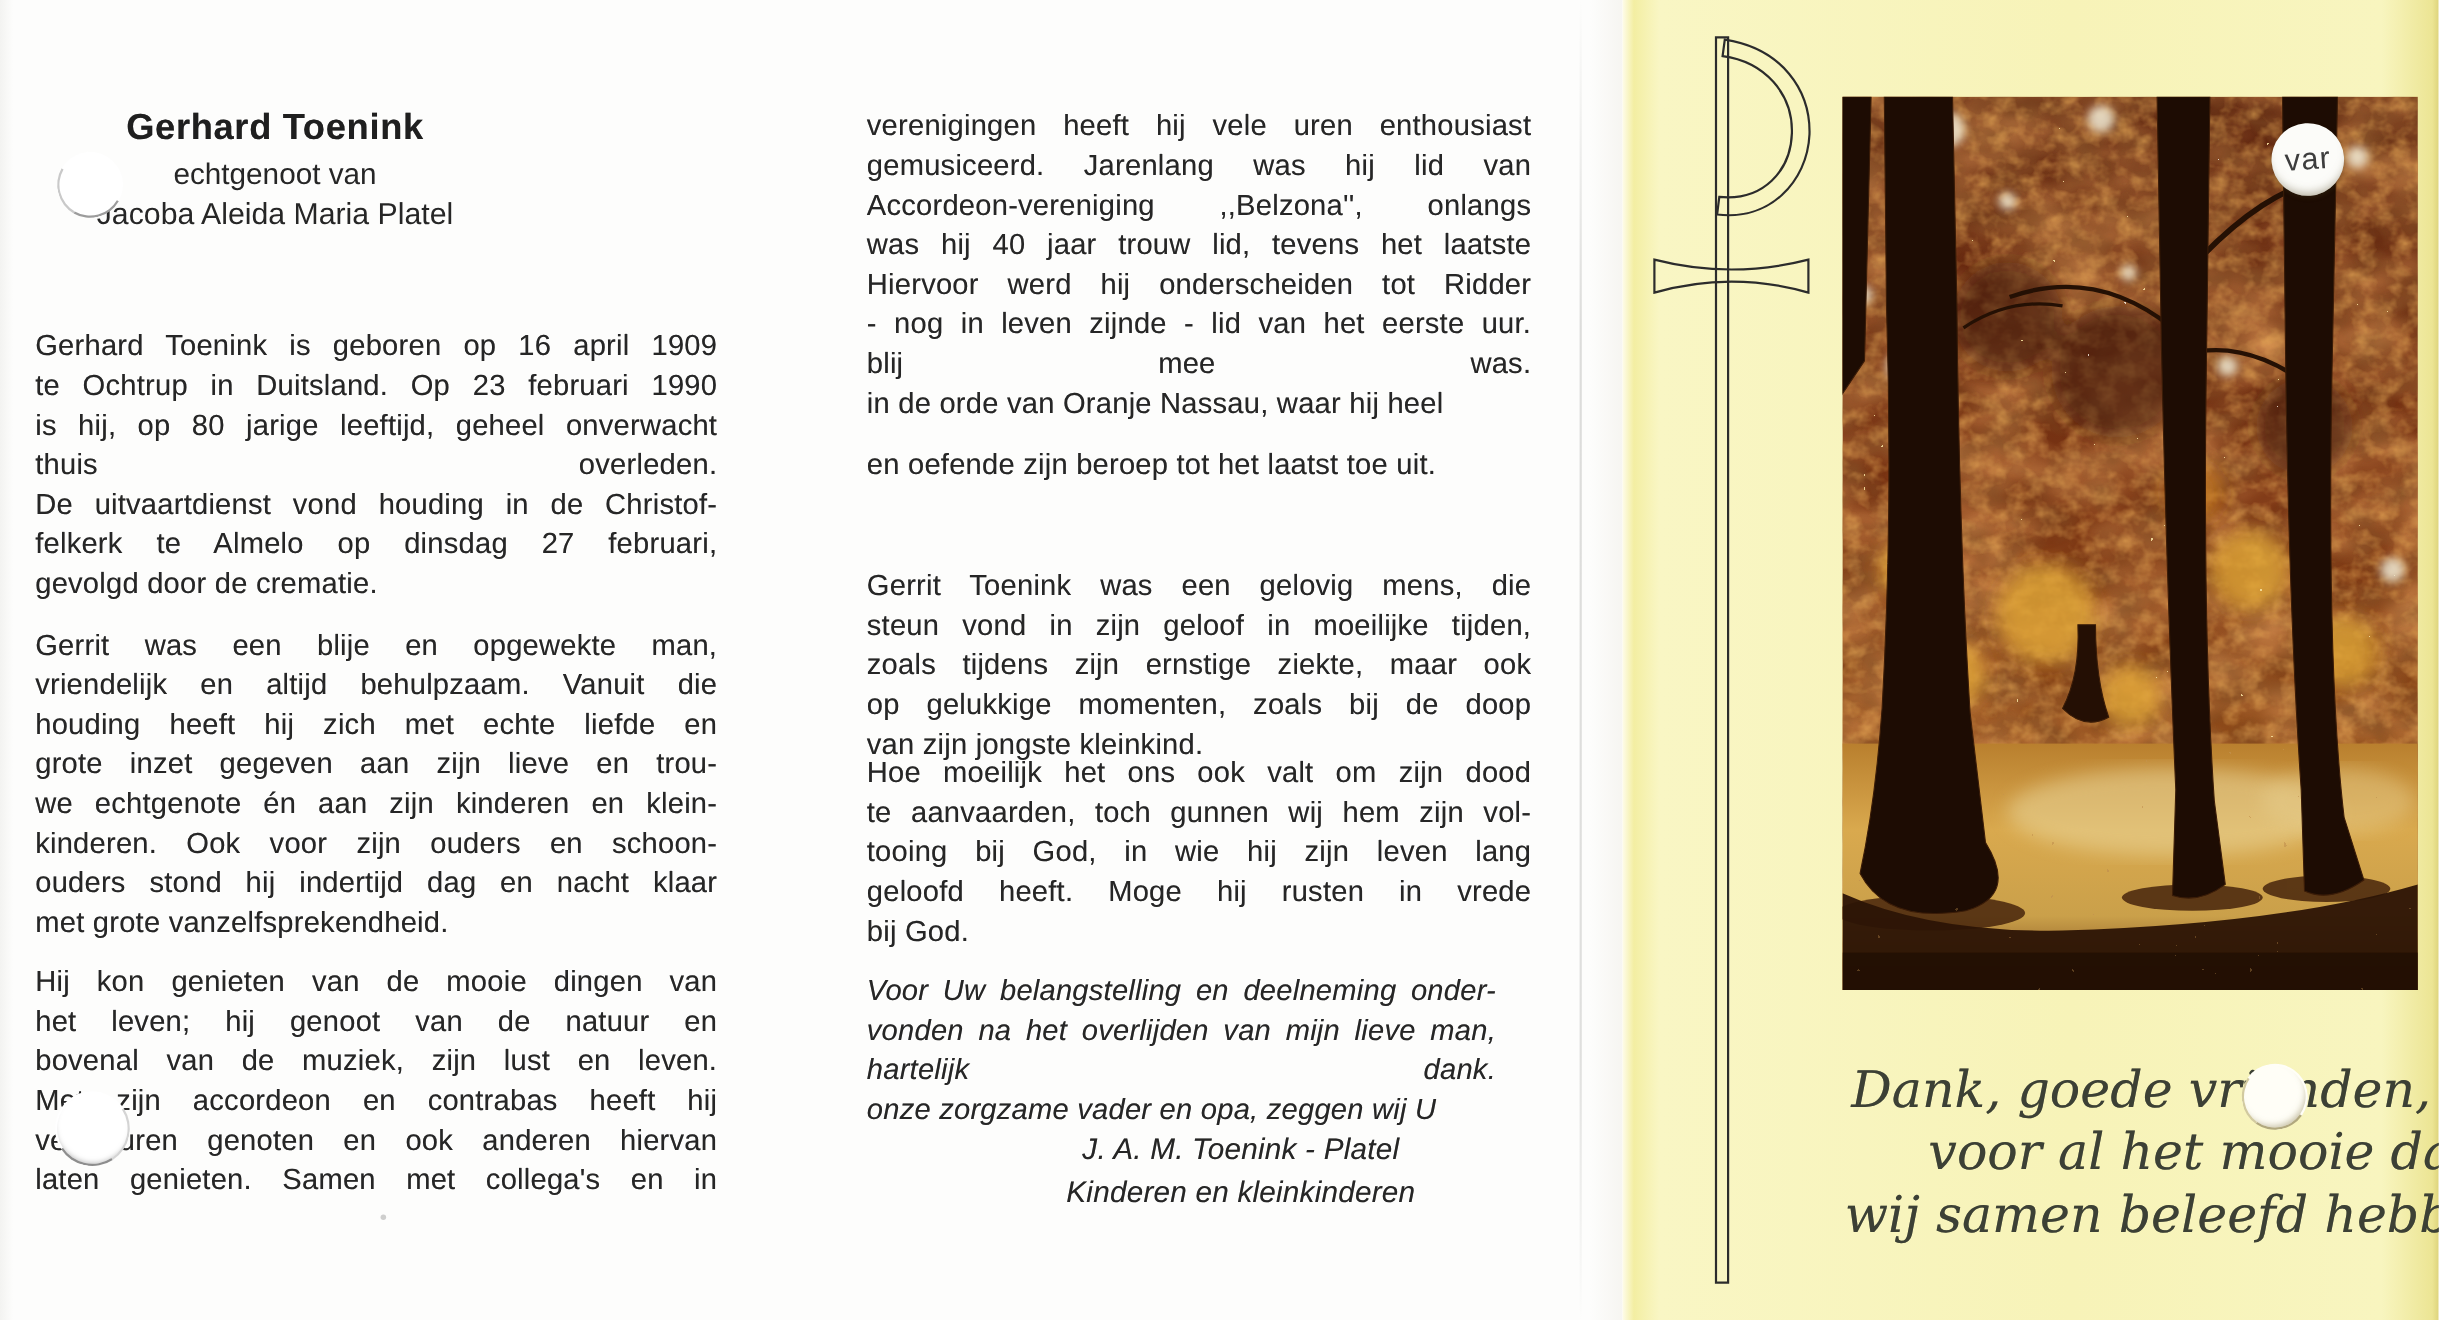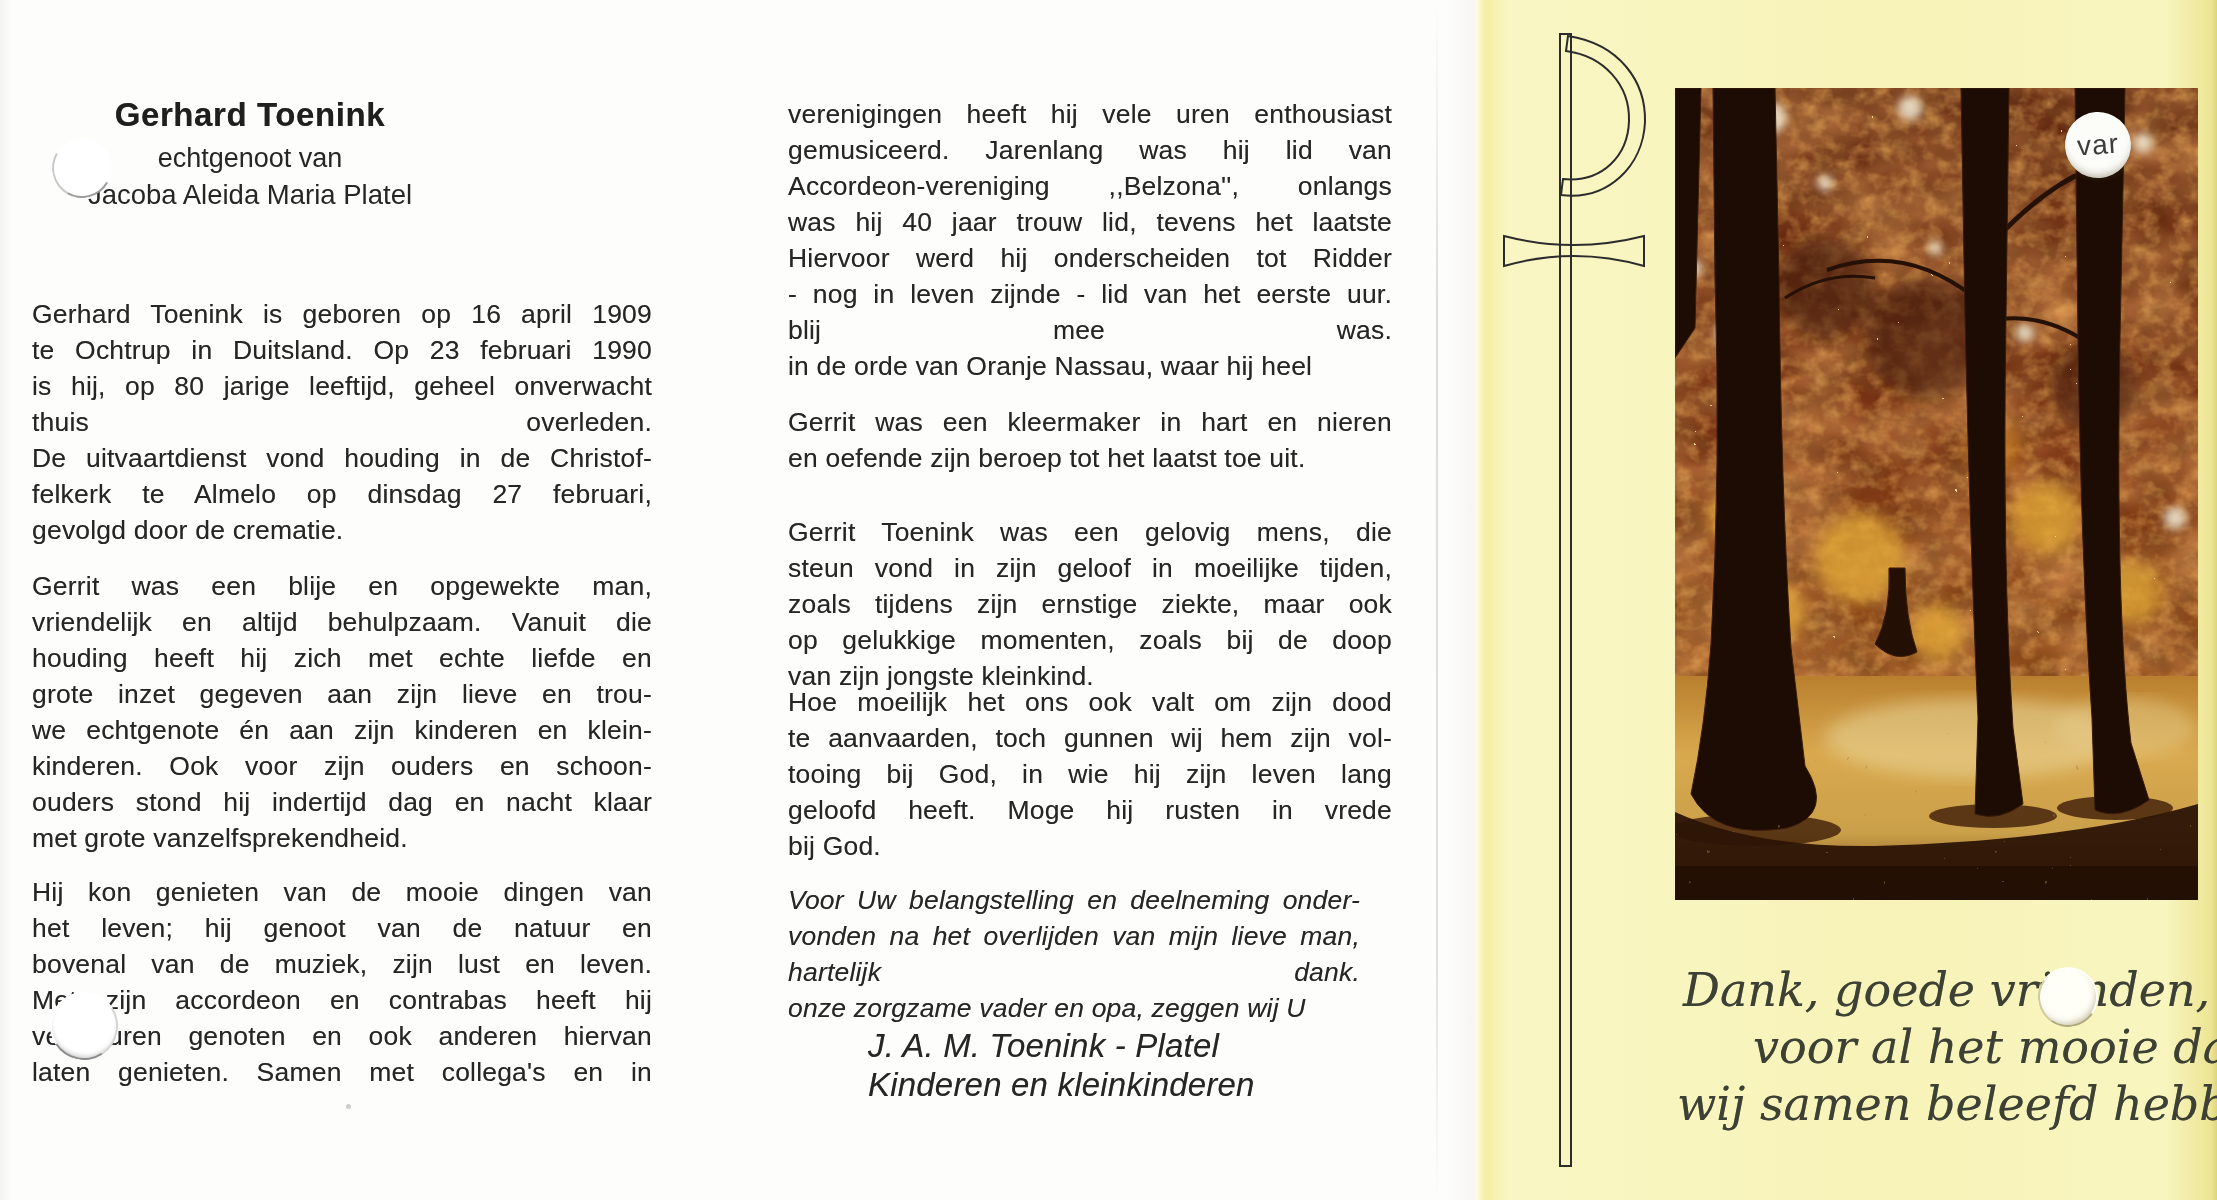--- a/index.html
+++ b/index.html
@@ -29,21 +29,21 @@
   #c1p1{left:32px;top:296px;width:620px;}
   #c1p2{left:32px;top:568px;width:620px;}
   #c1p3{left:32px;top:874px;width:620px;}
   #c2p1{left:788px;top:96px;width:604px;}
   #c2p2{left:788px;top:404px;width:604px;}
   #c2p3{left:788px;top:488px;width:604px;margin-top:26px;}
   #c2p4{left:788px;top:684px;width:604px;}
   #c2p5{left:788px;top:882px;width:572px;font-style:italic;}
   #c2p5 div{font-size:26.5px;}
   #signature{left:868px;top:1026px;width:520px;font-style:italic;}
-  #signature div{text-align:left;line-height:39px;font-size:33px;}
+  #signature div{text-align:center;line-height:39px;font-size:27px;}
   
   #dedication{position:absolute;left:208px;top:962px;width:530px;
     font-family:"DejaVu Serif",serif;font-style:italic;color:#3c4035;}
   #dedication div{font-size:46px;line-height:57px;white-space:nowrap;
     text-shadow:0 0 .6px rgba(40,44,30,.45);}
   #dedication div:nth-child(2){margin-left:70px;}
   #dedication div:nth-child(3){margin-left:-6px;}
   
   #chi-rho{position:absolute;left:23px;top:28px;}
   
@@ -110,21 +110,20 @@
         <div>verenigingen heeft hij vele uren enthousiast</div>
         <div>gemusiceerd.  Jarenlang  was  hij  lid  van</div>
         <div>Accordeon-vereniging ,,Belzona'', onlangs</div>
         <div>was hij 40 jaar trouw lid, tevens het laatste</div>
         <div>Hiervoor werd hij onderscheiden tot Ridder</div>
         <div>- nog in leven zijnde - lid van het eerste uur.</div>
         <div>blij mee was.</div>
         <div>in de orde van Oranje Nassau, waar hij heel</div>
       </div>
     <div id="c2p2" class="para line-block justify-block">
-        <div>Gerrit was een kleermaker in hart en nieren</div>
         <div>en oefende zijn beroep tot het laatst toe uit.</div>
       </div>
     <div id="c2p3" class="para line-block justify-block">
         <div>Gerrit Toenink was een gelovig mens, die</div>
         <div>steun vond in zijn geloof in moeilijke tijden,</div>
         <div>zoals tijdens zijn ernstige ziekte, maar ook</div>
         <div>op gelukkige momenten, zoals bij de doop</div>
         <div>van zijn jongste kleinkind.</div>
       </div>
     <div id="c2p4" class="para line-block justify-block">

